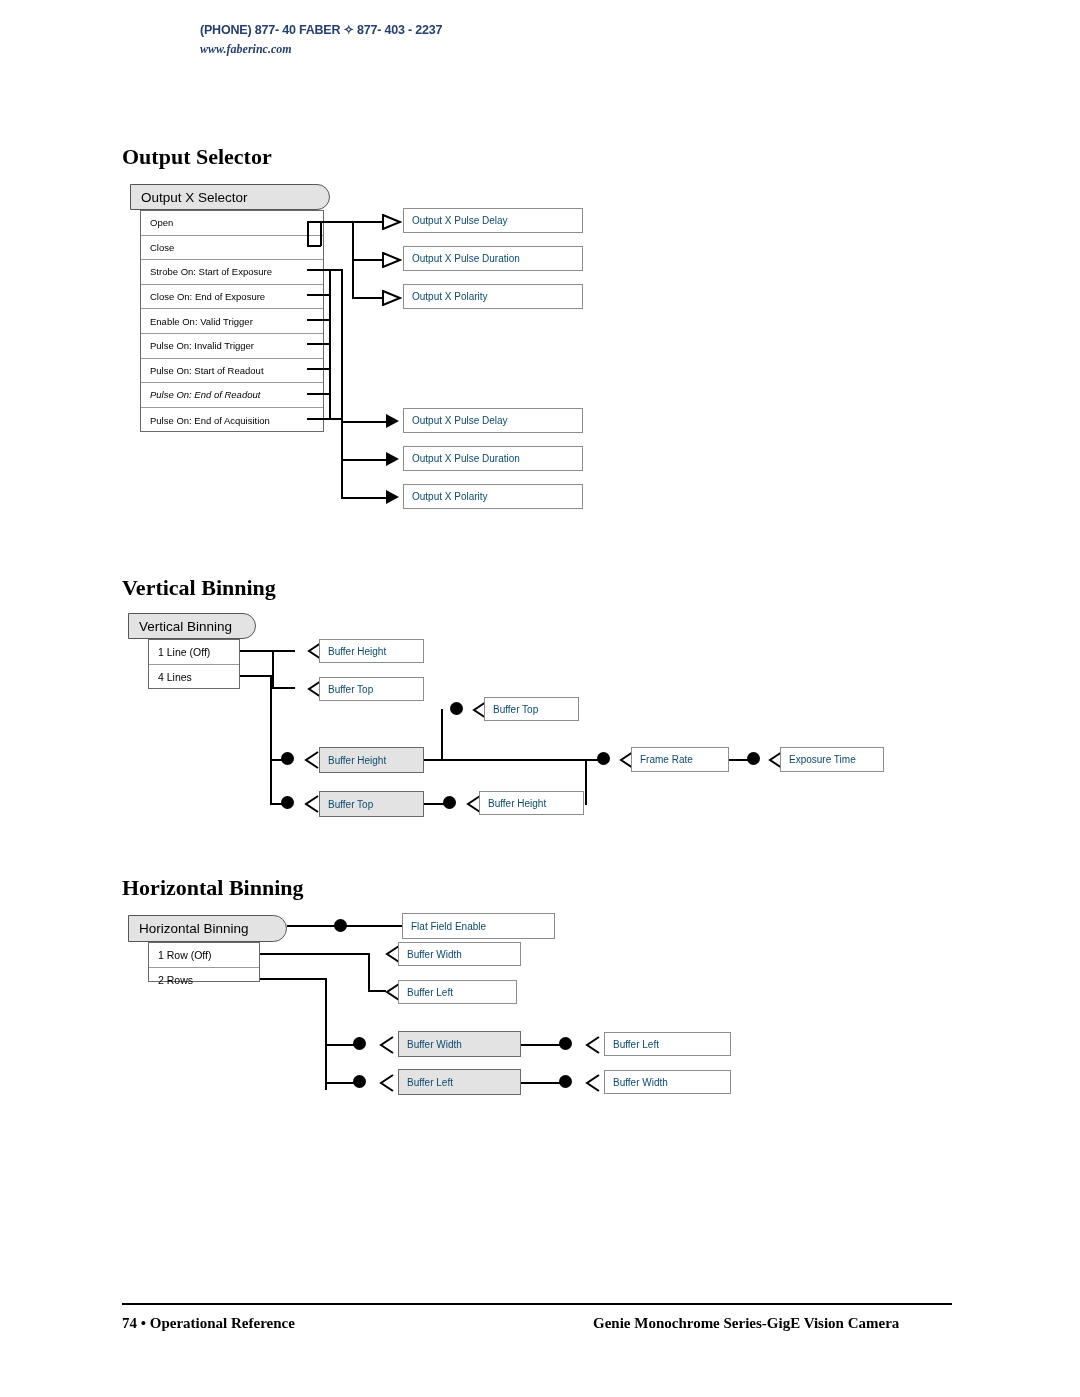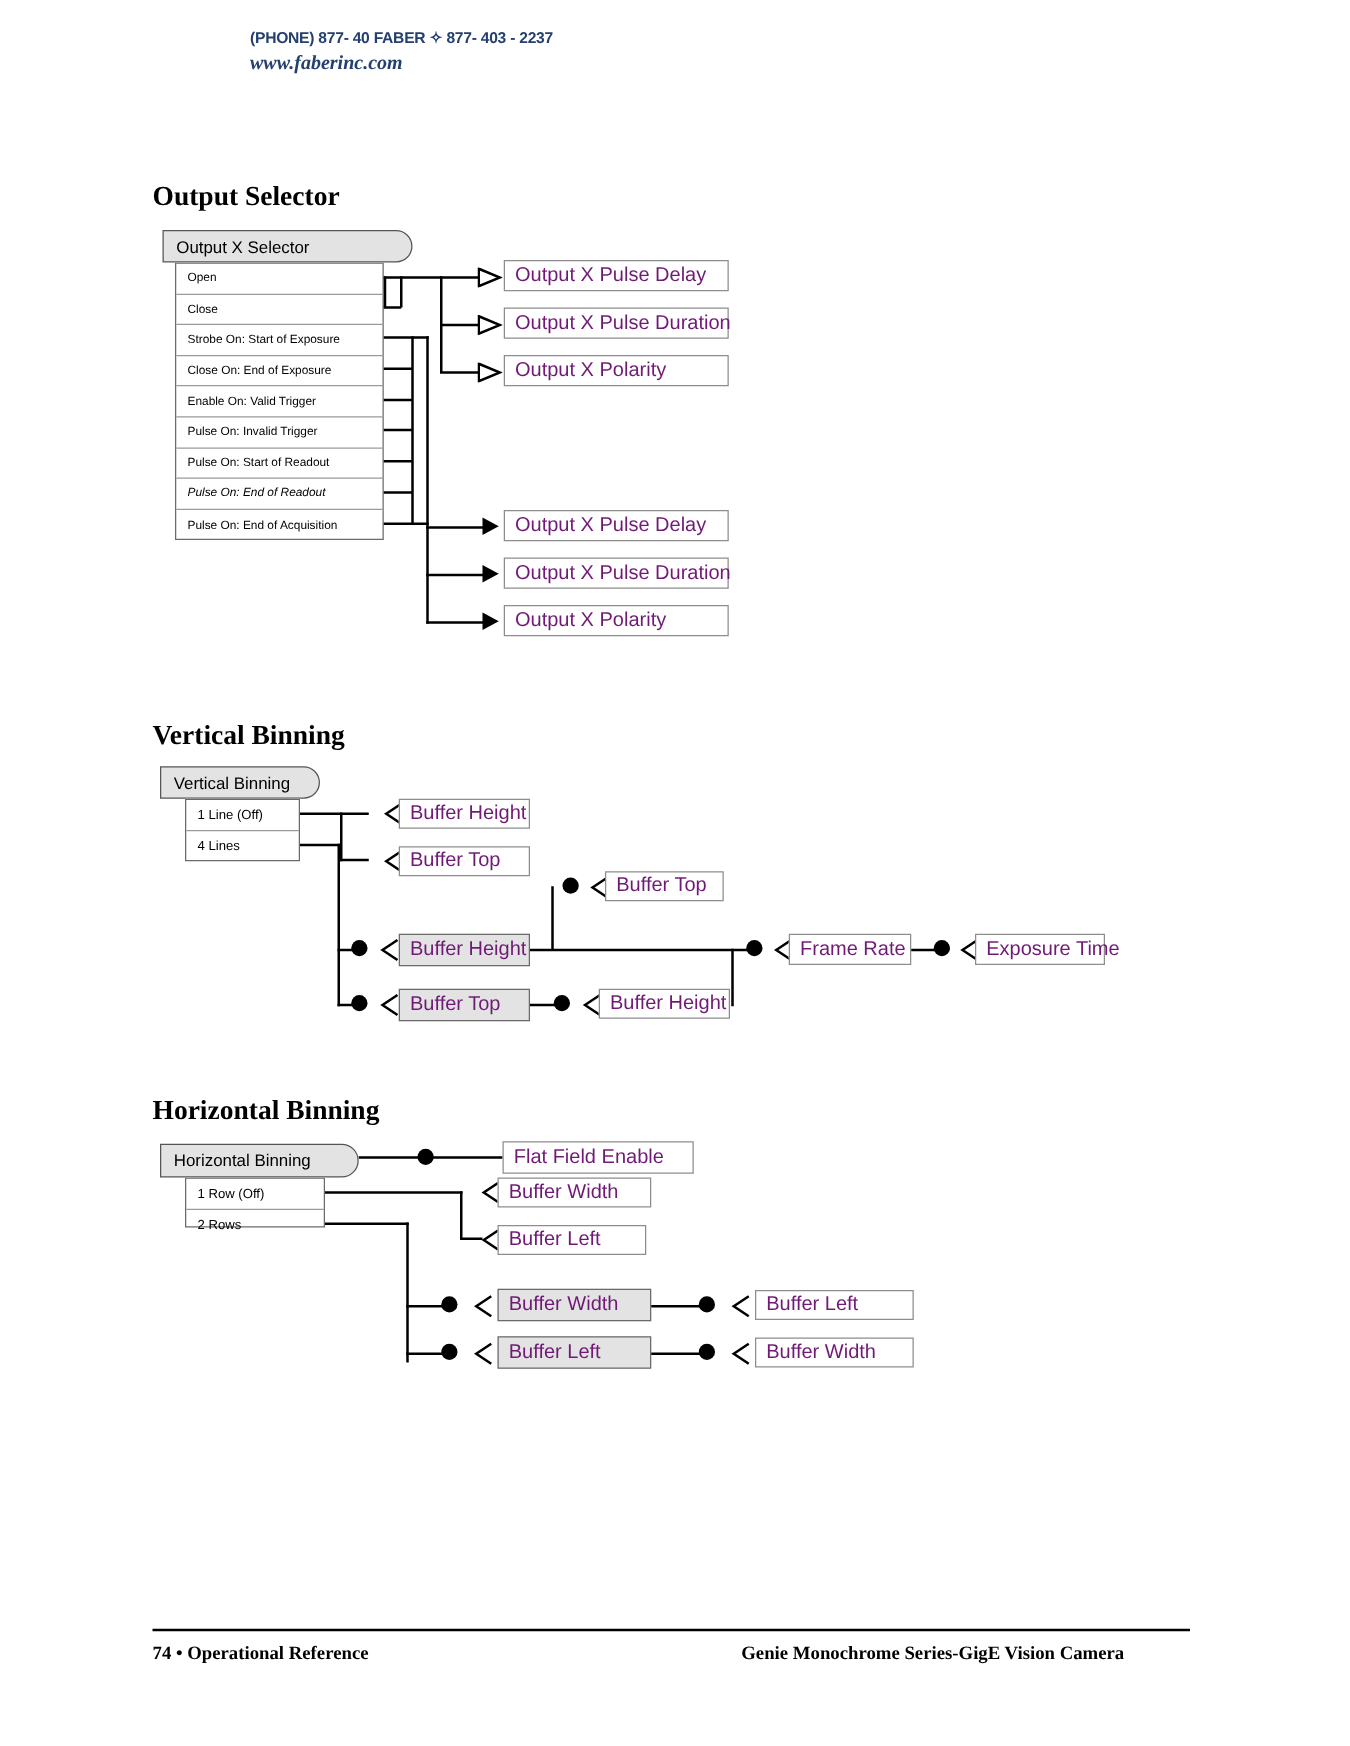--- a/index.html
+++ b/index.html
@@ -35,21 +35,21 @@
 
   .contact { position: absolute; left: 200px; top: 22px; width: 260px; text-align: left; }
   .contact .phone {
     font-family: "Liberation Sans", sans-serif;
     font-weight: bold; font-size: 12.5px;
     color: #24406f; letter-spacing: -.2px; white-space: nowrap;
   }
   .contact .web {
     margin-top: 5px;
     font-family: "Liberation Serif", serif;
-    font-weight: bold; font-style: italic; font-size: 16px;
+    font-weight: bold; font-style: italic; font-size: 12px;
     color: #24406f;
   }
 
   
   .heading {
     position: absolute;
     font-family: "Liberation Serif", serif;
     font-weight: bold;
     font-size: 22px;
     color: #000;
@@ -89,22 +89,22 @@
     white-space: nowrap;
   }
   .listbox .row:last-child { border-bottom: none; }
   .listbox.big .row { font-size: 10.5px; }
 
   
   .node {
     position: absolute;
     border: 1px solid #8d8d8d;
     background: #fff;
-    font-size: 16px;
-    color: #701a75;
+    font-size: 10px;
+    color: #0c4a6e;
     padding-left: 8px;
     display: flex;
     align-items: center;
     white-space: nowrap;
   }
   .node.shaded { background: #e3e3e3; border-color: #6a6a6a; }
 
   
   .h { position: absolute; background: #000; height: 2px; }
   .v { position: absolute; background: #000; width: 2px; }
@@ -157,21 +157,21 @@
       <div class="web">www.faberinc.com</div>
     </div>
   </div>
 
   <div class="heading" style="left:122px; top:144px;">Output Selector</div>
 
   <div class="dg">
 
     <div class="pill" style="left:130px; top:184px; width:200px; height:26px;">Output X Selector</div>
 
-    <div class="listbox" style="left:140px; top:210px; width:167px; height:222px;">
+    <div class="listbox" style="left:140px; top:210px; width:184px; height:222px;">
       <div class="row" style="height:24.6px;">Open</div>
       <div class="row" style="height:24.6px;">Close</div>
       <div class="row" style="height:24.6px;">Strobe On: Start of Exposure</div>
       <div class="row" style="height:24.6px;">Close On: End of Exposure</div>
       <div class="row" style="height:24.6px;">Enable On: Valid Trigger</div>
       <div class="row" style="height:24.6px;">Pulse On: Invalid Trigger</div>
       <div class="row" style="height:24.6px;">Pulse On: Start of Readout</div>
       <div class="row" style="height:24.6px;font-style:italic;">Pulse On: End of Readout</div>
       <div class="row" style="height:24.6px;">Pulse On: End of Acquisition</div>
     </div>

